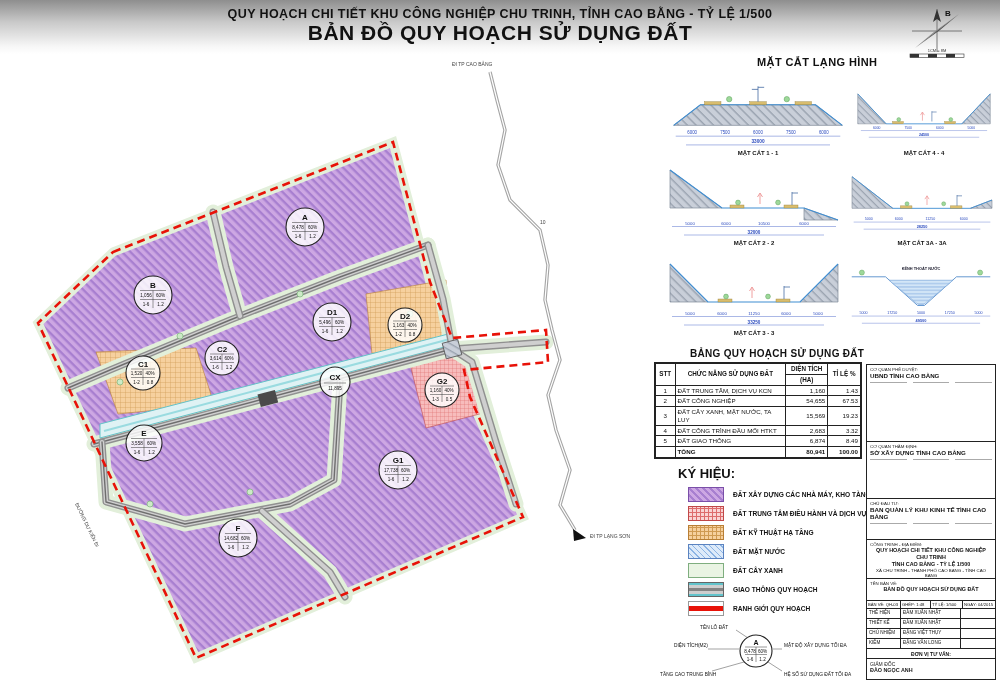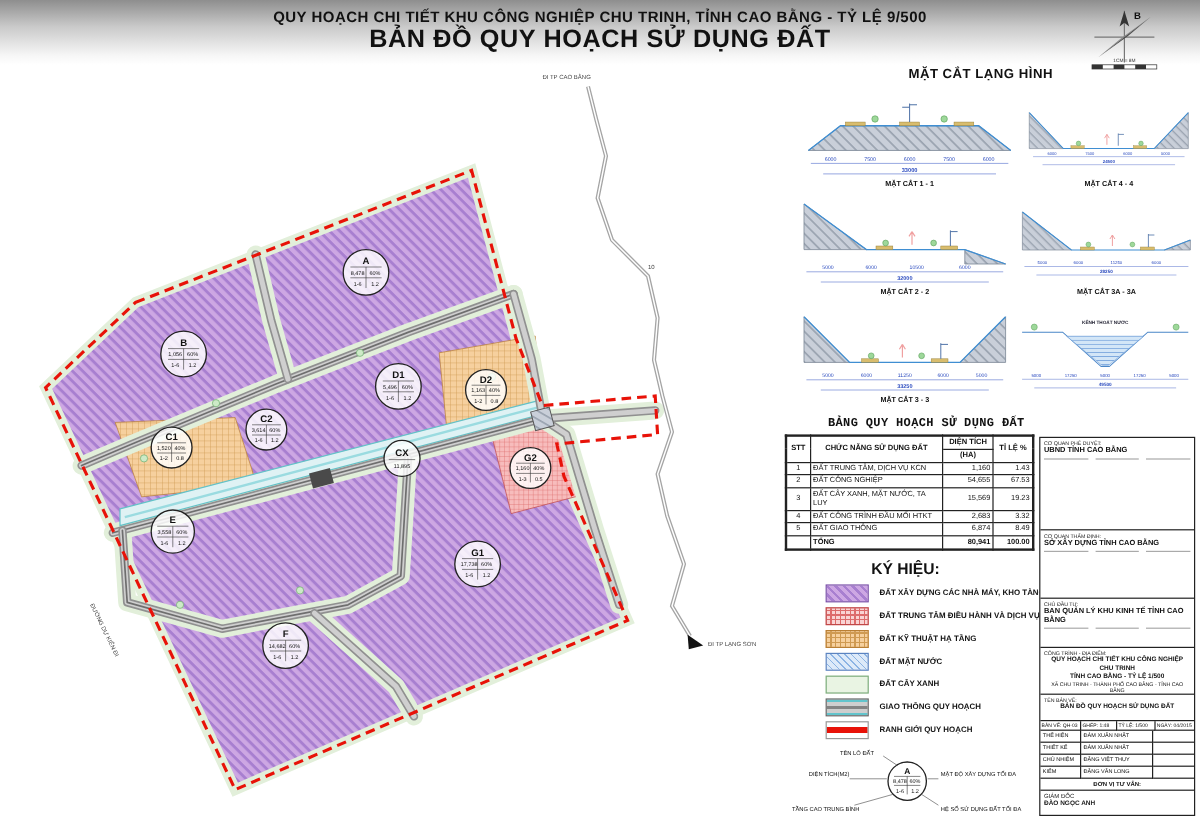--- a/index.html
+++ b/index.html
@@ -19,21 +19,21 @@
   .bl{stroke:#3f8ed2;stroke-width:1.1;fill:none;}
   .tan{fill:#d9bd6d;stroke:#97803c;stroke-width:.4;}
   .dimt{font-size:4.3px;fill:#2b4bbf;text-anchor:middle;}
   .dtot{font-size:4.6px;fill:#2b4bbf;text-anchor:middle;font-weight:bold;}
   .dline{stroke:#2b4bbf;stroke-width:.4;}
   .lamp{stroke:#4a6fa5;stroke-width:.8;fill:none;}
   .tree{fill:#9ed89a;stroke:#5aa05a;stroke-width:.5;}
   .medarrow{stroke:#f0a0a0;stroke-width:1;fill:none;}
   .kenlab{font-size:4.6px;font-weight:bold;text-anchor:middle;fill:#223;}
   
-  #lut-title{font-size:10px;font-weight:bold;letter-spacing:.3px;font-family:Liberation Mono, monospace;}
+  #lut-title{font-size:10px;font-weight:bold;letter-spacing:.3px;}
   table.lut{border-collapse:collapse;width:208px;font-size:6.2px;}
   table.lut th,table.lut td{border:1px solid #222;padding:1px 2px;line-height:1.25;}
   table.lut th{font-size:6.3px;text-align:center;}
   table.lut td.num{text-align:right;}
   table.lut td.c{text-align:center;}
   table.lut{border:2px solid #222;}
   
   #legend-head{font-size:13px;font-weight:bold;}
   .leg-item{position:absolute;display:flex;align-items:center;}
   .leg-sw{width:34px;height:13px;border:1px solid #555;margin-right:9px;flex:none;}
@@ -75,21 +75,21 @@
   .road-center{stroke:#6e6e6e;stroke-width:1.4;fill:none;stroke-linecap:round;stroke-linejoin:round;}
   .verge{stroke:#e2efda;stroke-width:15;fill:none;stroke-linecap:round;stroke-linejoin:round;}
   .mtree{fill:#cdeac7;stroke:#6fae6f;stroke-width:.6;}
 </style>
 </head>
 <body>
 
 <div id="page">
 
   <div id="header" class="abs">
-    <div class="l1">QUY HOẠCH CHI TIẾT KHU CÔNG NGHIỆP CHU TRINH, TỈNH CAO BẰNG - TỶ LỆ 9/500</div>
+    <div class="l1">QUY HOẠCH CHI TIẾT KHU CÔNG NGHIỆP CHU TRINH, TỈNH CAO BẰNG - TỶ LỆ 1/500</div>
     <div class="l2">BẢN ĐỒ QUY HOẠCH SỬ DỤNG ĐẤT</div>
   </div>
 
   <svg class="abs" width="0" height="0">
     <defs>
       <pattern id="pPurple" width="6" height="6" patternTransform="rotate(45)" patternUnits="userSpaceOnUse">
         <rect width="6" height="6" fill="#cda7e3"></rect>
           <rect width="6" height="2.4" fill="#a87fd0"></rect>
       </pattern>
       <pattern id="pOrange" width="5" height="5" patternUnits="userSpaceOnUse">
@@ -508,21 +508,21 @@
     </tr>
     <tr style="font-weight:bold">
       <td class="c"></td>
           <td>TỔNG</td>
       <td class="num">80,941</td>
           <td class="num">100.00</td>
     </tr>
   </tbody>
     </table>
 
-  <div class="abs" id="legend-head" style="left:712px;top:466px;padding-left:14px;">KÝ HIỆU:</div>
+  <div class="abs" id="legend-head" style="left:664px;top:466px;padding-left:14px;">KÝ HIỆU:</div>
   <div class="leg-item" style="left:688px;top:487px;">
     <div class="leg-sw sw-purple"></div>
     <div class="leg-lb">ĐẤT XÂY DỰNG CÁC NHÀ MÁY, KHO TÀNG</div>
   </div>
   <div class="leg-item" style="left:688px;top:506px;">
     <div class="leg-sw sw-red"></div>
     <div class="leg-lb">ĐẤT TRUNG TÂM ĐIỀU HÀNH VÀ DỊCH VỤ KHU CÔNG NGHIỆP</div>
   </div>
   <div class="leg-item" style="left:688px;top:525px;">
     <div class="leg-sw sw-orange"></div>

